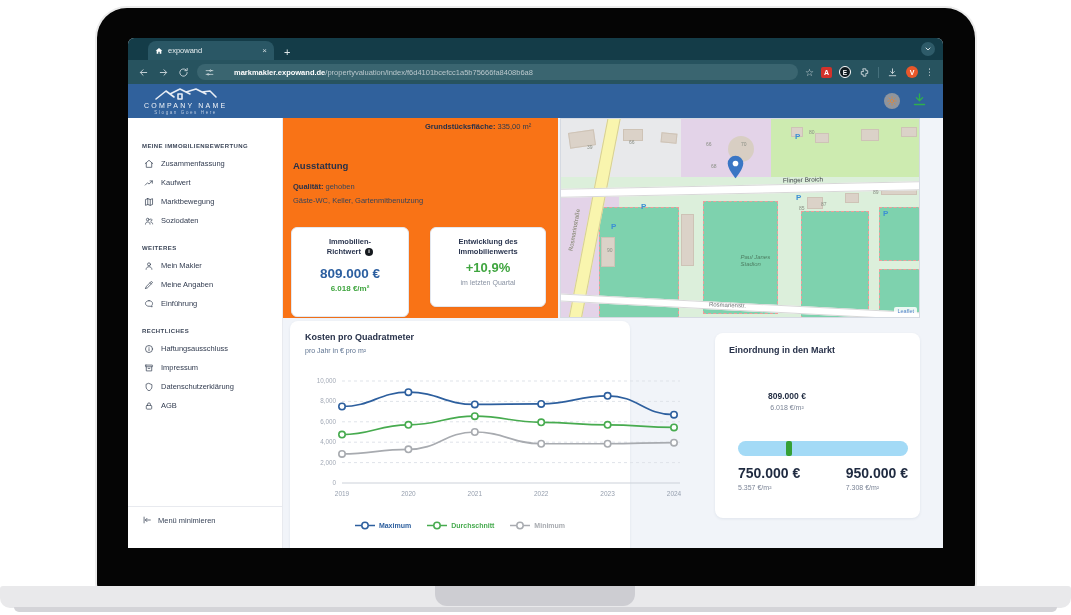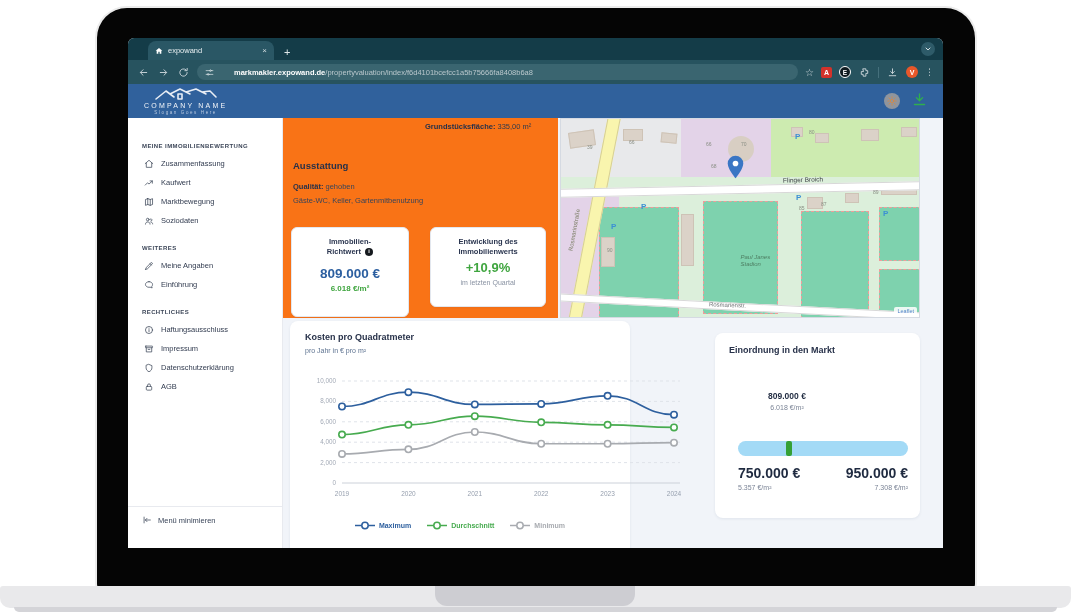--- a/index.html
+++ b/index.html
@@ -140,21 +140,21 @@
   
   .market-card { position:absolute; left:432px; top:215px; width:205px; height:185px; background:#fff;
     border-radius:8px; box-shadow:0 1px 3px rgba(30,50,90,.08); }
   .market-title { position:absolute; left:14px; top:12px; font-size:9px; font-weight:bold; color:#28324a; }
   .mk-current { position:absolute; left:17px; top:58px; width:110px; text-align:center; }
   .mk-cur-v { font-size:8.5px; font-weight:bold; color:#1f2a40; }
   .mk-cur-s { font-size:7px; color:#7b8496; margin-top:3px; }
   .mk-bar { position:absolute; left:23px; top:108px; width:170px; height:15px; background:#a3daf6; border-radius:8px; }
   .mk-marker { position:absolute; left:49px; top:0; width:6px; height:15px; background:#35a035; border-radius:2px; }
   .mk-min { position:absolute; left:23px; top:132px; }
-  .mk-max { position:absolute; right:12px; top:132px; text-align:right; }
+  .mk-max { position:absolute; right:12px; top:132px; }
   .mk-b { font-size:14px; font-weight:bold; color:#1f2a40; }
   .mk-s { font-size:7px; color:#7b8496; margin-top:3px; }
 </style>
 </head>
 <body>
 
 <div class="laptop-screen">
 
   <div class="browser">
 
@@ -266,20 +266,27 @@
         </div>
         <div class="side-item">
           <svg viewBox="0 0 24 24">
               <circle cx="9" cy="8.5" r="3.2"></circle>
               <path d="M3.5 19.5c0-3.2 2.4-5.2 5.5-5.2s5.5 2 5.5 5.2M16.8 12a2.5 2.5 0 1 0-1.5-4.6M16.5 14.6c2.6.2 4.3 2 4.3 4.4"></path>
             </svg>
           <span>Soziodaten</span>
         </div>
 
         <div class="side-section-title">WEITERES</div>
+        <div class="side-item">
+          <svg viewBox="0 0 24 24">
+              <circle cx="12" cy="8" r="3.6"></circle>
+              <path d="M5 20c0-4 3.2-6.2 7-6.2S19 16 19 20"></path>
+            </svg>
+          <span>Mein Makler</span>
+        </div>
         <div class="side-item">
           <svg viewBox="0 0 24 24">
               <path d="M4 20l1-4L16.5 4.5a2 2 0 0 1 3 3L8 19l-4 1zM14.5 6.5l3 3"></path>
             </svg>
           <span>Meine Angaben</span>
         </div>
         <div class="side-item">
           <svg viewBox="0 0 24 24">
               <path d="M12 4c-4.7 0-8.5 3-8.5 6.8 0 3.7 3.8 6.7 8.5 6.7.9 0 1.8-.1 2.6-.3L19.5 19l-.9-3.6c1.2-1.2 1.9-2.8 1.9-4.6C20.5 7 16.7 4 12 4z"></path>
             </svg>

